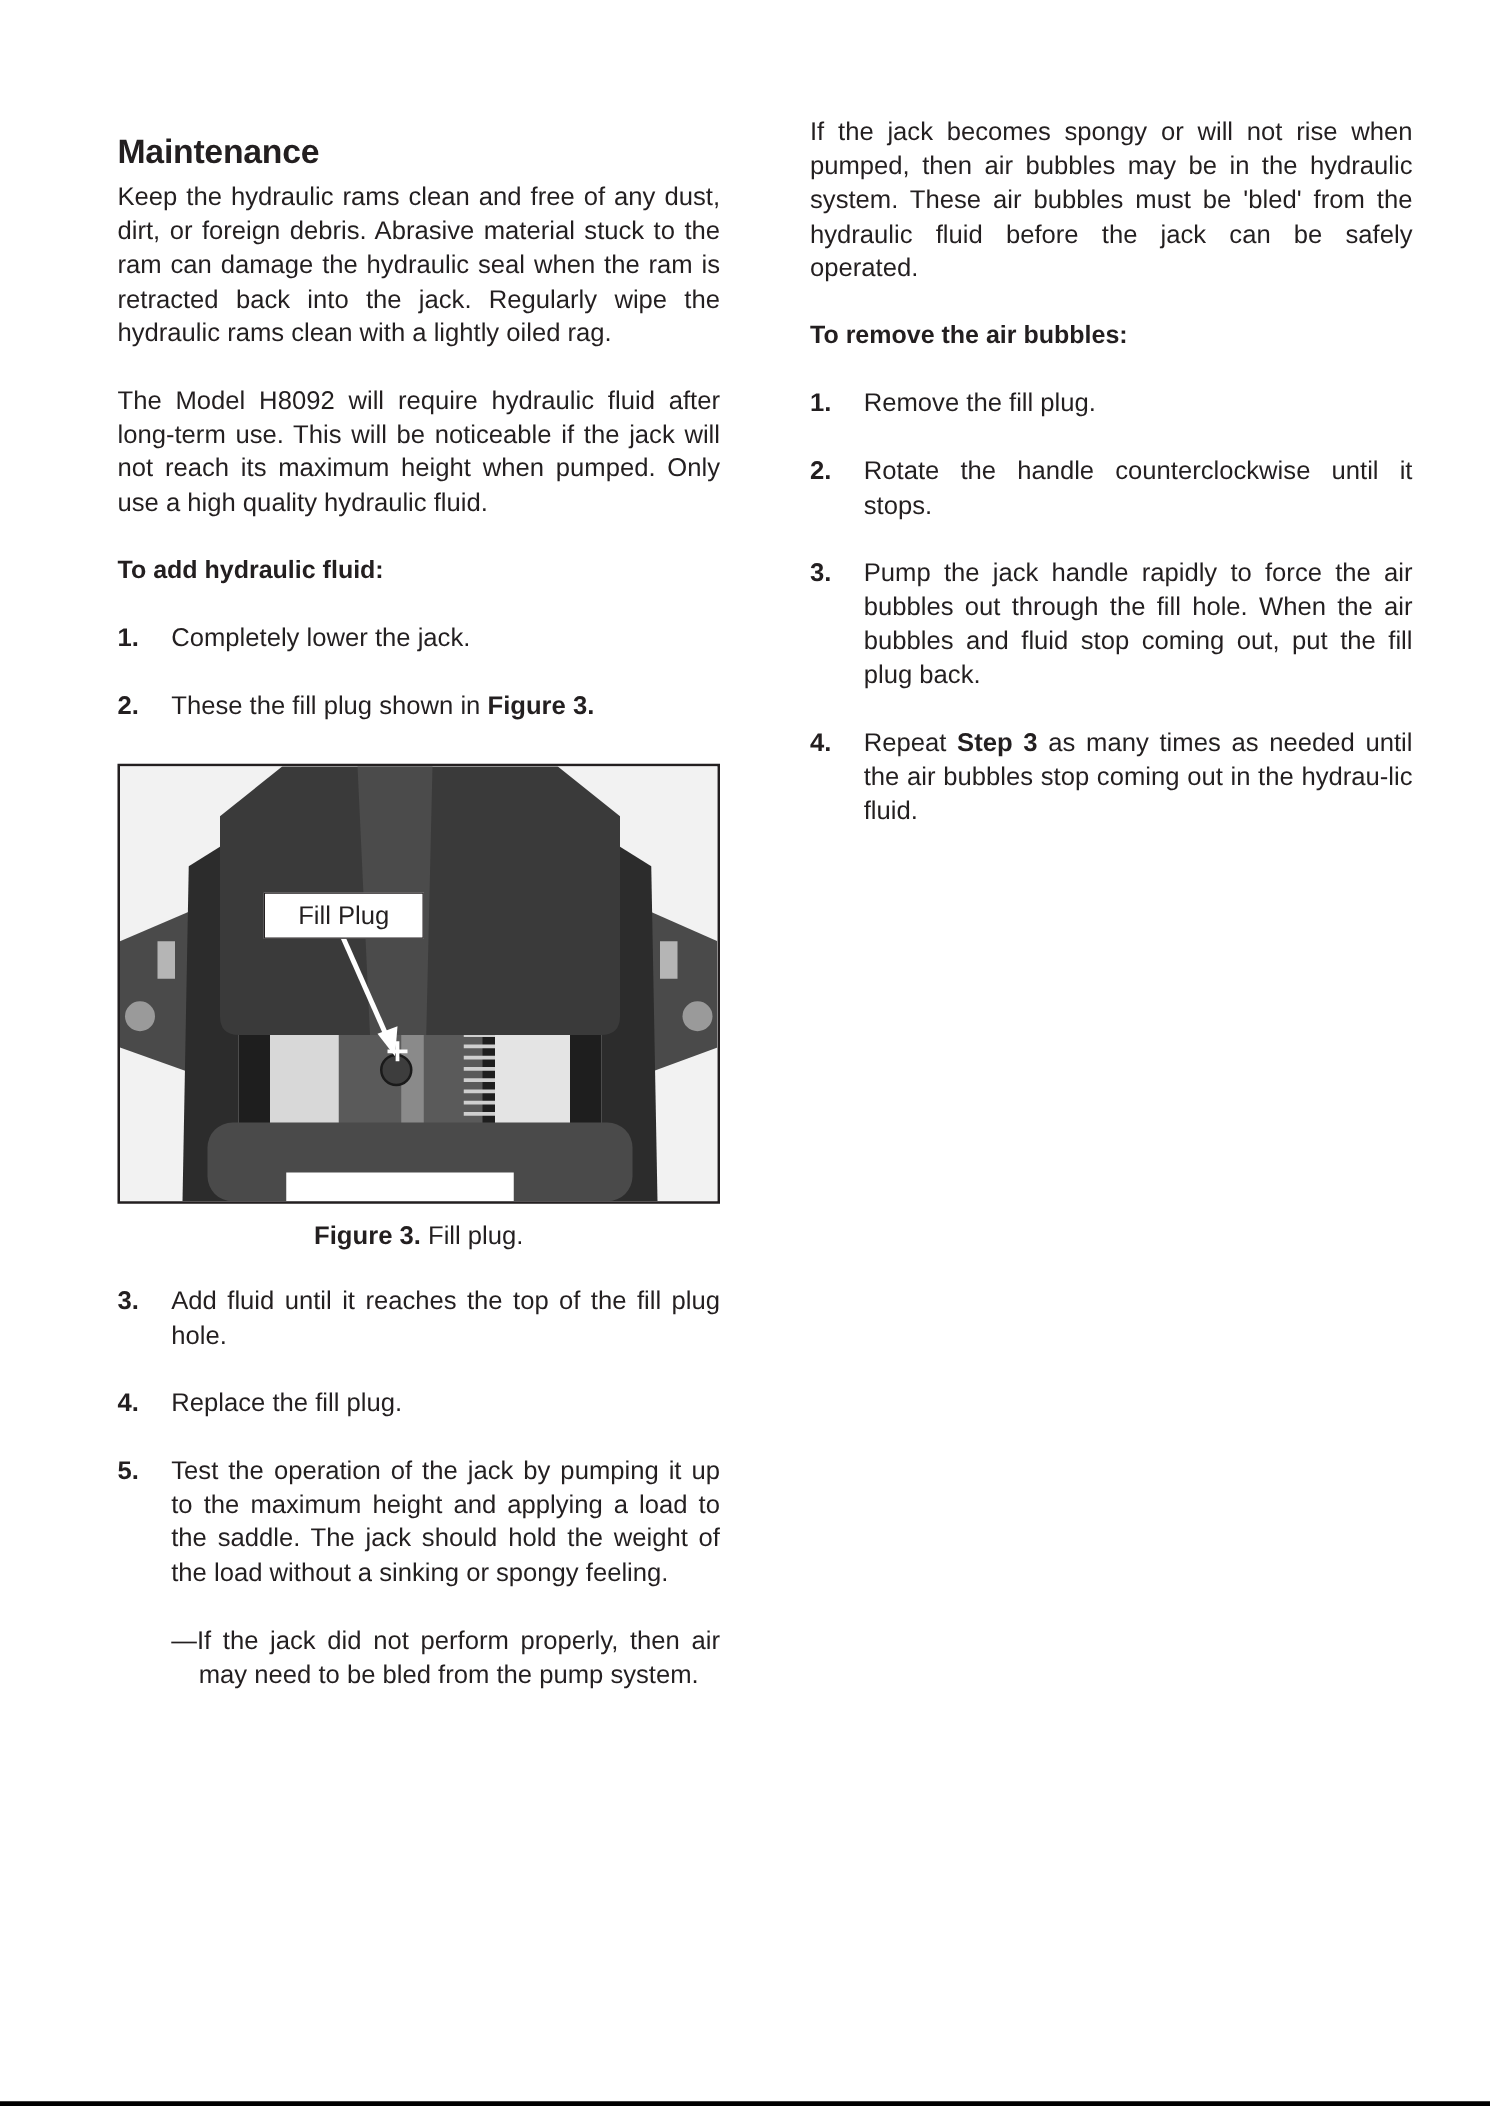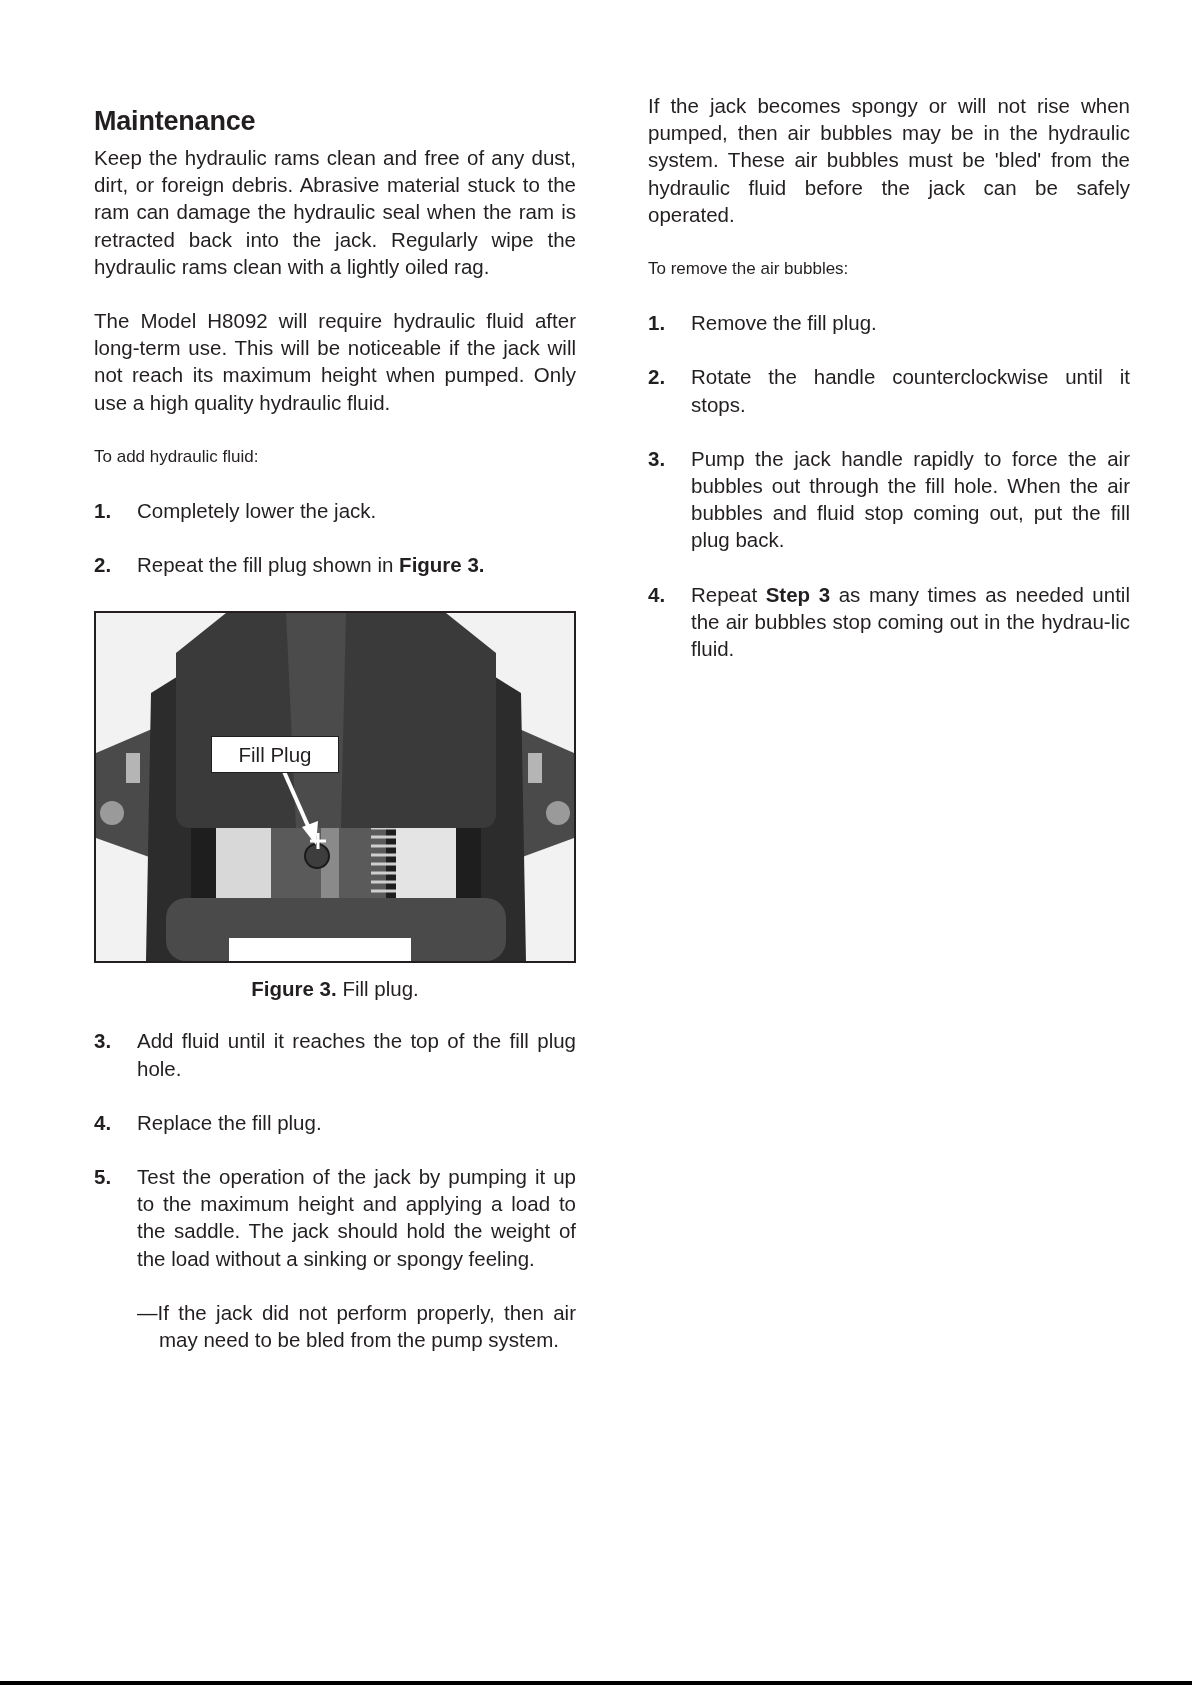--- a/index.html
+++ b/index.html
@@ -4,54 +4,54 @@
 <style>
   html, body { margin:0; padding:0; background:#ffffff; }
   body { width:1192px; height:1685px; position:relative; overflow:hidden;
          font-family:"Liberation Sans", sans-serif; color:#231f20; }
   .col { position:absolute; top:92px; width:482px; }
   .col-left { left:94px; }
   .col-right { left:648px; }
   h2 { font-size:27px; font-weight:bold; margin:12px 0 6px 0; line-height:34px; letter-spacing:-0.2px; }
   p { font-size:20.5px; line-height:27.2px; margin:0; text-align:justify; }
   .gap { height:27px; }
-  .subhead { font-weight:normal; font-size:17px; line-height:27.2px; }
+  .subhead { font-weight:bold; font-size:20px; line-height:27.2px; }
   .step { display:flex; font-size:20.5px; line-height:27.2px; }
   .step .num { width:43px; flex:0 0 43px; font-weight:bold; }
   .step .txt { flex:1; text-align:justify; }
   .note { margin-left:43px; font-size:20.5px; line-height:27.2px; text-align:justify;
           padding-left:22px; text-indent:-22px; }
   b { font-weight:bold; }
   .figure { position:relative; width:478px; height:348px; border:2.5px solid #231f20;
             margin-top:33px; overflow:hidden; background:#f4f4f4; }
   .caption { text-align:center; font-size:20.5px; line-height:27px; margin-top:12px; }
   .callout { position:absolute; left:115px; top:101px; width:126px; height:35px;
              background:#fff; border:1.5px solid #231f20; font-size:20.5px;
-             display:flex; align-items:center; justify-content:center;margin-top:22px; }
+             display:flex; align-items:center; justify-content:center; }
   .bottom-rule { position:absolute; left:0; top:1681px; width:1192px; height:4px; background:#000; }
 </style>
 </head>
 <body>
 
 <div class="col col-left">
   <h2>Maintenance</h2>
   <p>Keep the hydraulic rams clean and free of any dust, dirt, or foreign debris. Abrasive material stuck to the ram can damage the hydraulic seal when the ram is retracted back into the jack. Regularly wipe the hydraulic rams clean with a lightly oiled rag.</p>
   <div class="gap"></div>
   <p>The Model H8092 will require hydraulic fluid after long-term use. This will be noticeable if the jack will not reach its maximum height when pumped. Only use a high quality hydraulic fluid.</p>
   <div class="gap"></div>
   <div class="subhead">To add hydraulic fluid:</div>
   <div class="gap"></div>
   <div class="step">
     <span class="num">1.</span>
     <span class="txt">Completely lower the jack.</span>
   </div>
   <div class="gap"></div>
   <div class="step">
     <span class="num">2.</span>
-    <span class="txt"><span>Repeat the fill plug shown in </span><b>Figure 3.</b></span>
+    <span class="txt"><span>These the fill plug shown in </span><b>Figure 3.</b></span>
   </div>
 
   <div class="figure">
     <svg width="478" height="348" viewBox="0 0 478 348">
       <rect x="0" y="0" width="478" height="348" fill="#f2f2f2"></rect>
 
       <path d="M0 140 L70 110 L70 250 L0 225 Z" fill="#4a4a4a"></path>
       <path d="M478 140 L410 110 L410 250 L478 225 Z" fill="#4a4a4a"></path>
       <circle cx="16" cy="200" r="12" fill="#9a9a9a"></circle>
       <circle cx="462" cy="200" r="12" fill="#9a9a9a"></circle>

